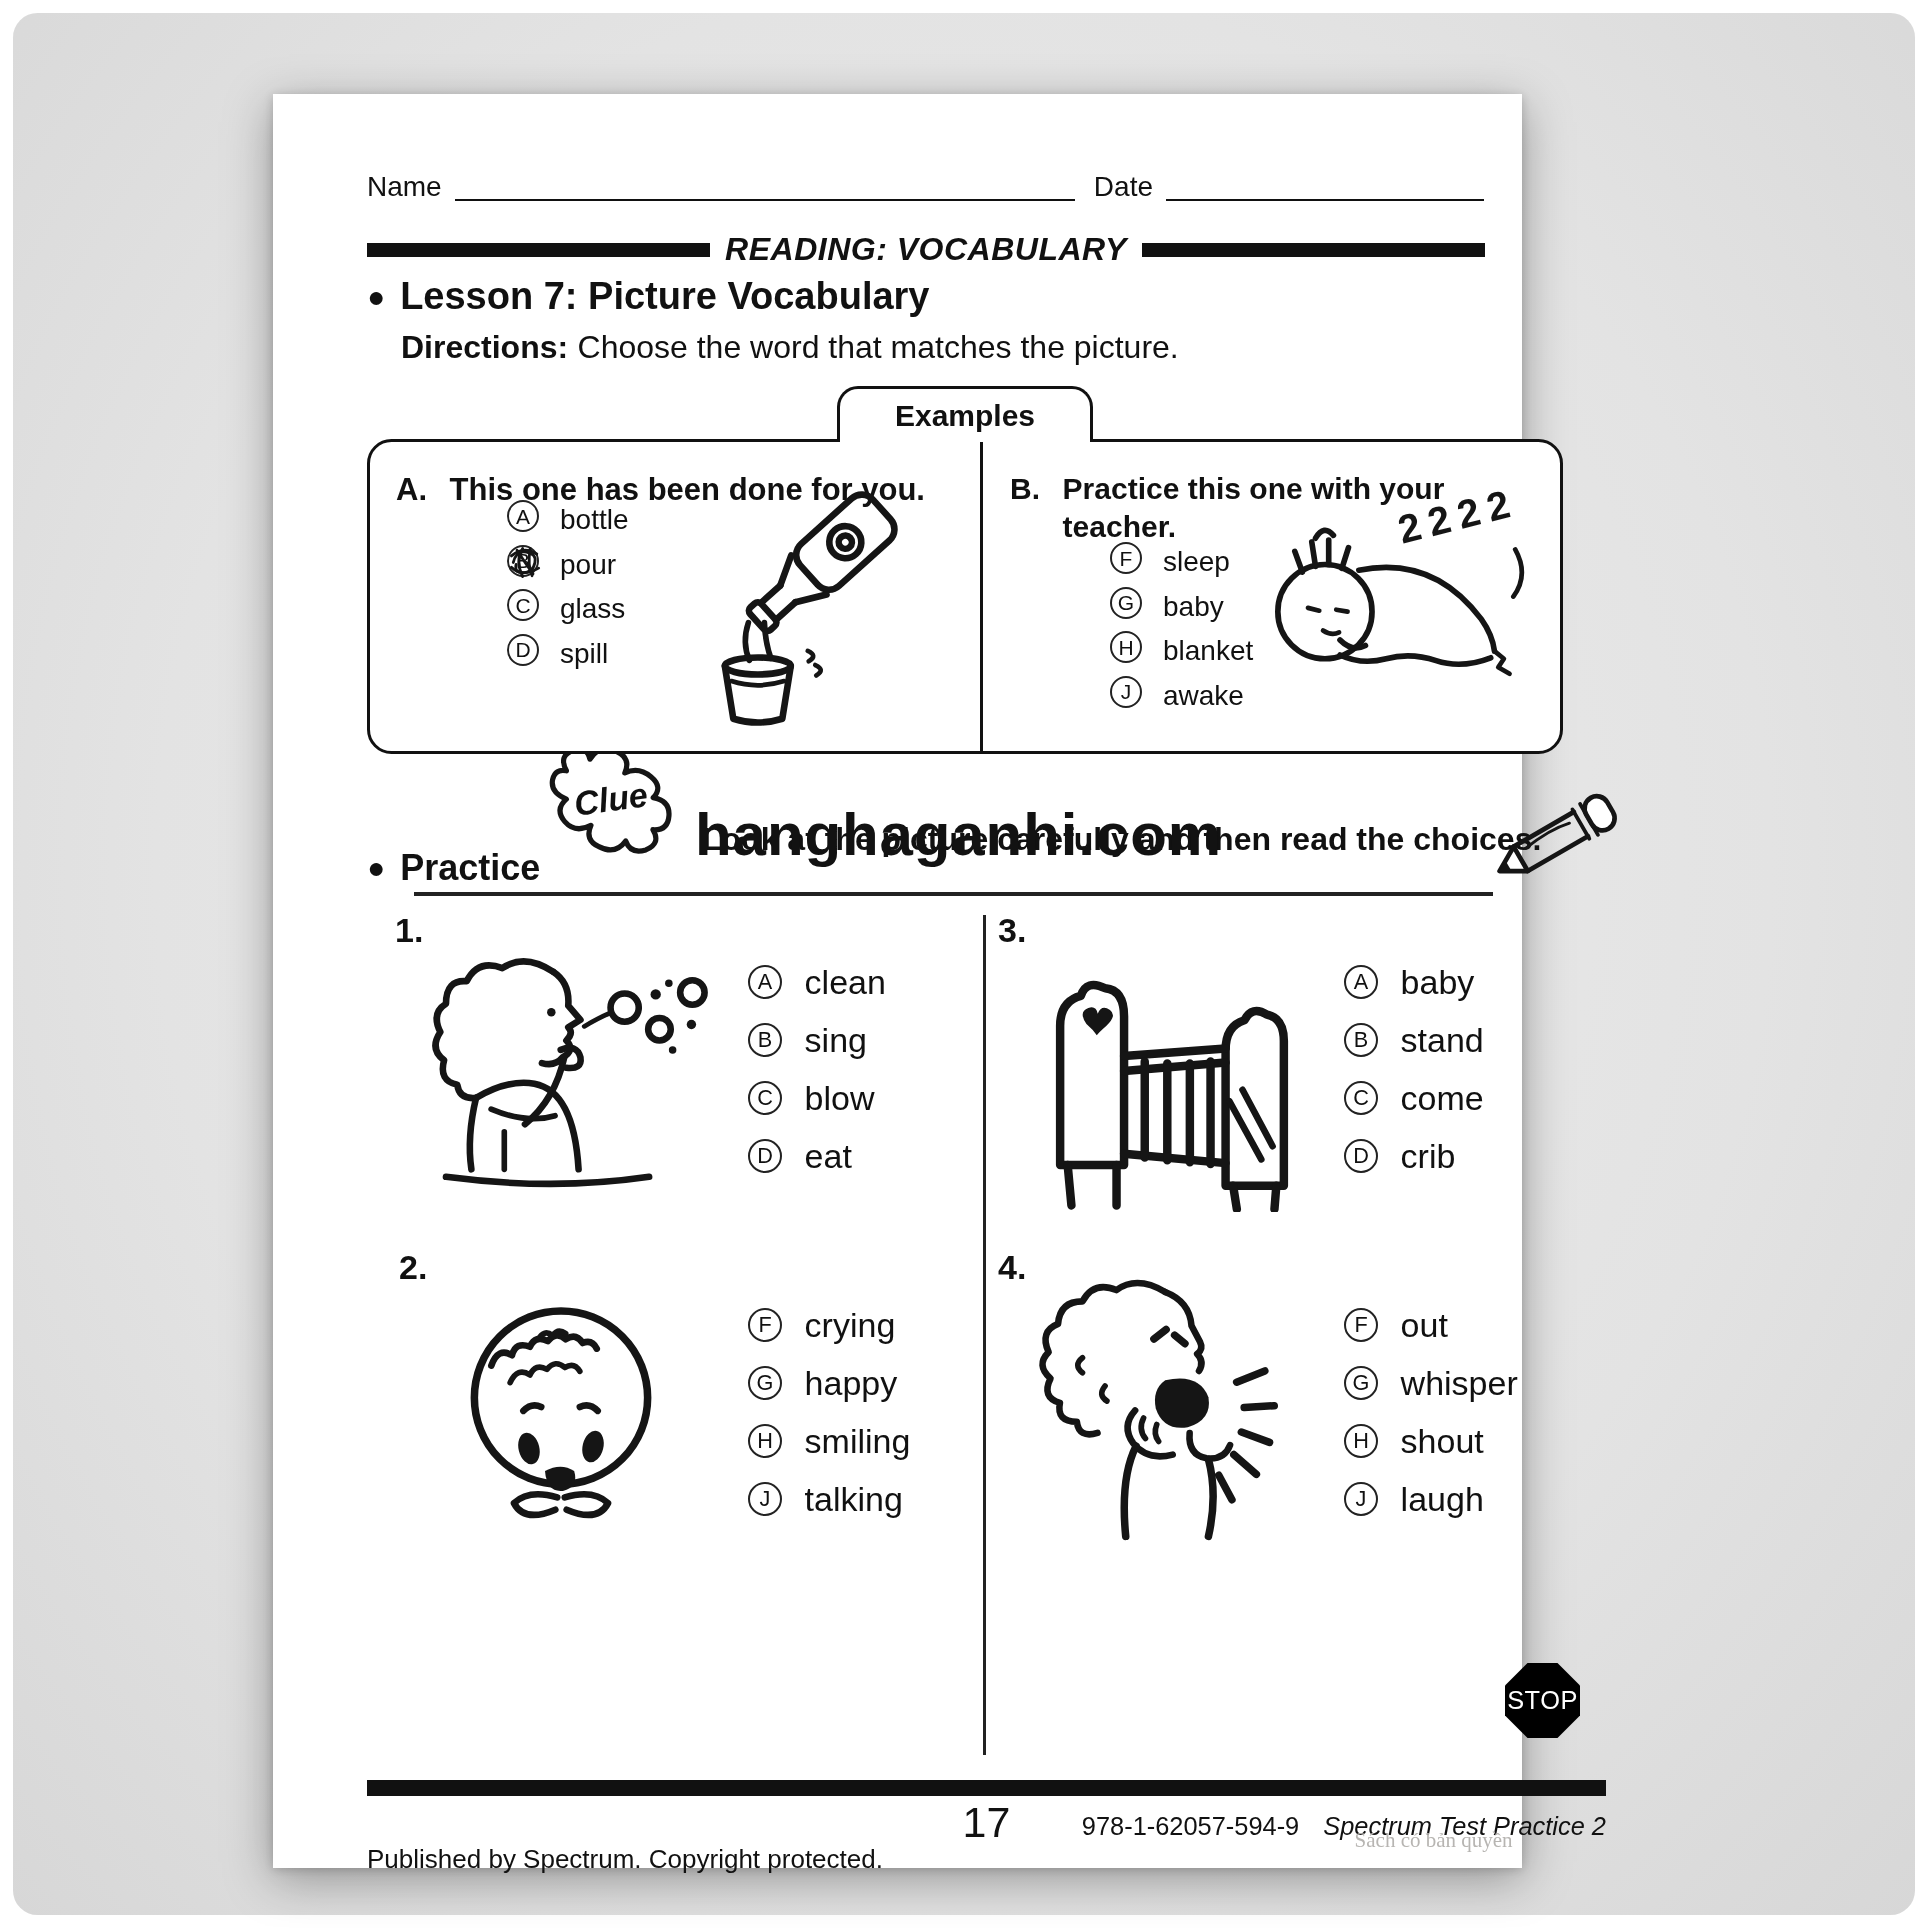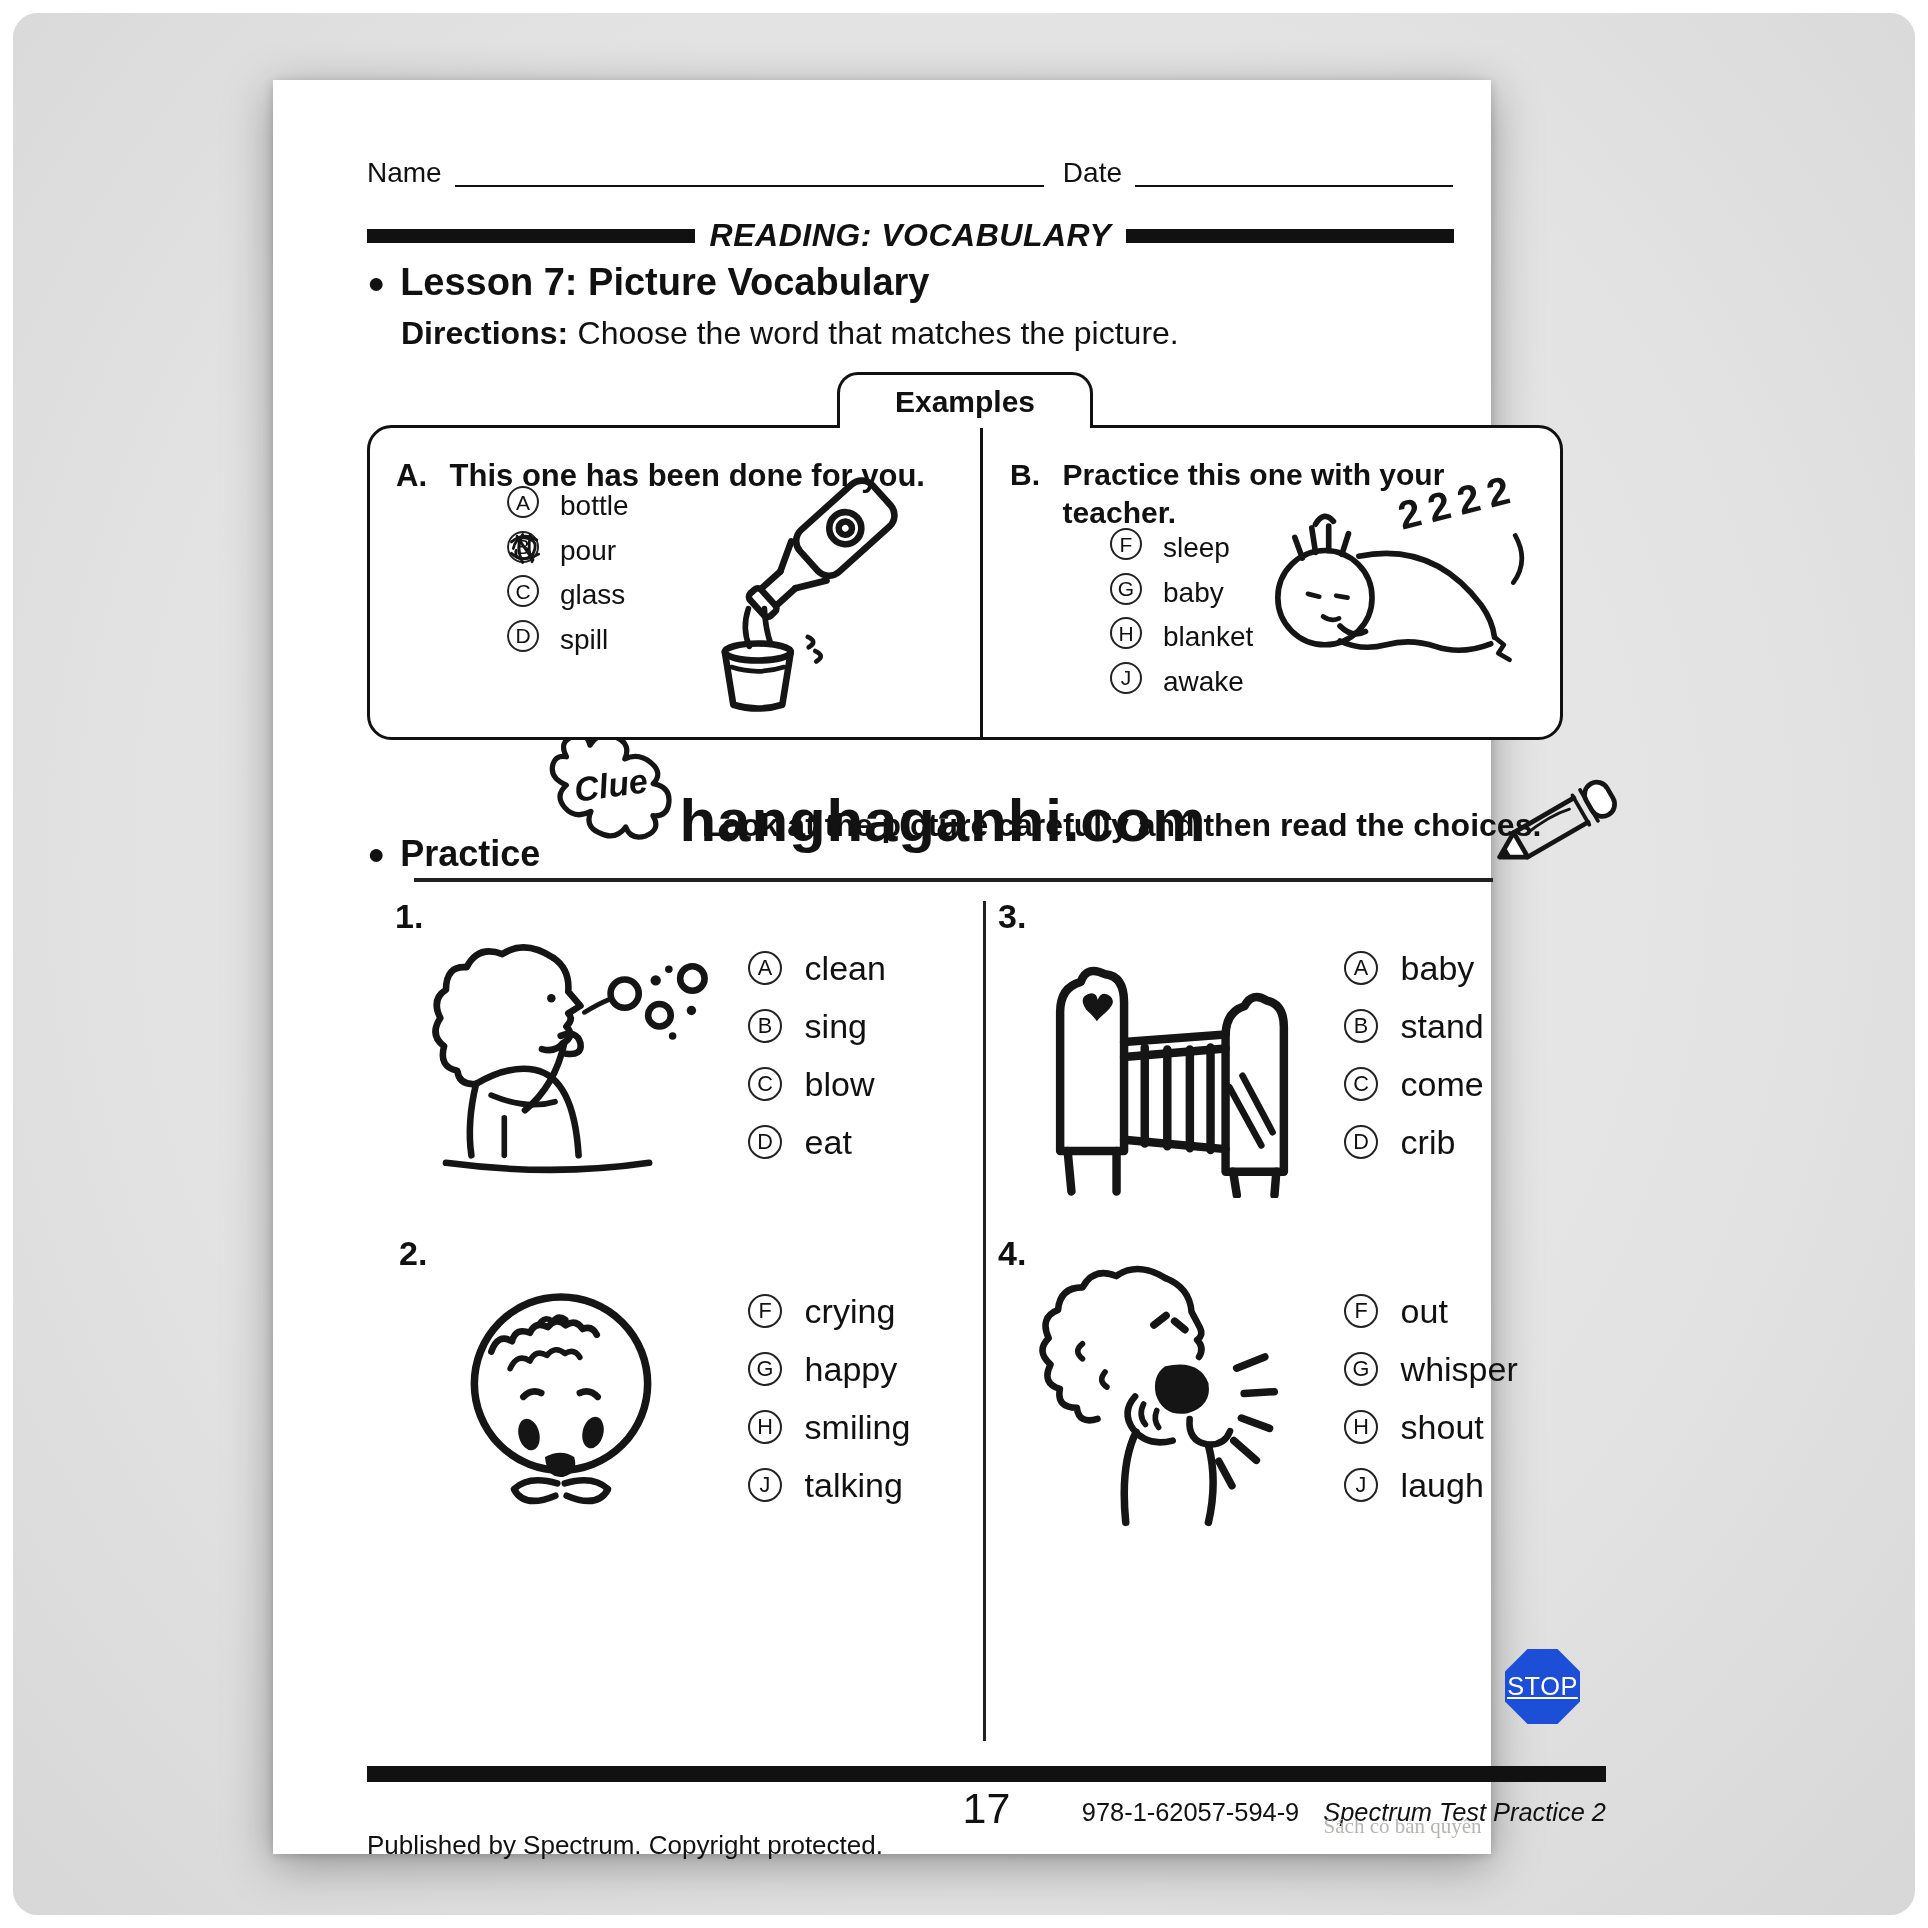--- a/index.html
+++ b/index.html
@@ -1,21 +1,21 @@
 <!DOCTYPE html>
 <html style="font-size:15px"><head>
 <meta charset="utf-8">
 <style>
   html,body{margin:0;padding:0;background:#fff;}
   .canvas{position:relative;width:1928px;height:1928px;background:#fff;overflow:hidden;
           font-family:"Liberation Sans",sans-serif;color:#111;}
   .mat{position:absolute;left:13px;top:13px;right:13px;bottom:13px;border-radius:24.5px;
        background:radial-gradient(ellipse at 50% 45%, #ececec 0%, #e3e3e3 60%, #d7d7d7 100%);}
-  .sheet{position:absolute;left:260px;top:67px;width:1218px;height:1774px;background:#fff;
-         box-shadow:0 11.3px 45px rgba(0,0,0,.34), 0 1.9px 9.4px rgba(0,0,0,.18);}
+  .sheet{position:absolute;left:260px;top:81px;width:1218px;height:1774px;background:#fff;
+         box-shadow:0 11.3px 45px rgba(0,0,0,.34), 0 1.9px 9.4px rgba(0,0,0,.18);padding-left:31px;}
   .sheet *{box-sizing:border-box;}
 
   
   .name-row{position:absolute;left:94px;top:79px;right:38px;display:flex;align-items:flex-end;font-size:28px;}
   .nlbl{padding-right:13px;line-height:1;}
   .nline{border-bottom:2.8px solid #111;height:28px;}
   .nline.name{flex:1;margin-right:19px;}
   .nline.date{width:318px;}
 
   
@@ -66,23 +66,23 @@
   .vdiv{position:absolute;left:710px;top:821px;width:2.8px;height:840px;background:#222;}
   .qnum{position:absolute;font-size:34px;font-weight:bold;}
   .qart{position:absolute;}
   .qopts{position:absolute;display:flex;flex-direction:column;gap:18px;}
   .qopt{display:flex;align-items:center;gap:22.6px;height:40px;}
   .bub2{width:34px;height:34px;border:2.8px solid #222;border-radius:50%;flex:none;
         display:flex;align-items:center;justify-content:center;font-size:21.7px;line-height:1;}
   .qoptxt{font-size:34px;}
 
   
-  .stop{position:absolute;left:1232px;top:1569px;width:75px;height:75px;background:#1d4ed8;color:#fff;
+  .stop{position:absolute;left:1232px;top:1569px;width:75px;height:75px;background:#000000;color:#fff;
         clip-path:polygon(30% 0,70% 0,100% 30%,100% 70%,70% 100%,30% 100%,0 70%,0 30%);
-        display:flex;align-items:center;justify-content:center;font-size:25.4px;letter-spacing:0.5px;text-decoration:underline;}
+        display:flex;align-items:center;justify-content:center;font-size:25.4px;letter-spacing:0.5px;}
   .fbar{position:absolute;left:94px;top:1686px;width:1239px;height:16px;background:#111;}
   .fleft{position:absolute;left:94px;top:1718px;font-size:26px;margin-top:32px;}
   .fpage{position:absolute;left:94px;top:1704px;width:1239px;text-align:center;font-size:43px;}
   .fright{position:absolute;left:94px;top:1718px;width:1239px;text-align:right;font-size:25.4px;}
   .fright .book{font-style:italic;margin-left:17px;}
   .corner{position:absolute;right:9.4px;top:1734px;font-size:21px;color:#b7b5b2;font-family:"Liberation Serif",serif;}
 
   svg .ink{stroke:#151515;fill:none;stroke-linecap:round;stroke-linejoin:round;}
   svg .fill{fill:#151515;stroke:none;}
 </style>

